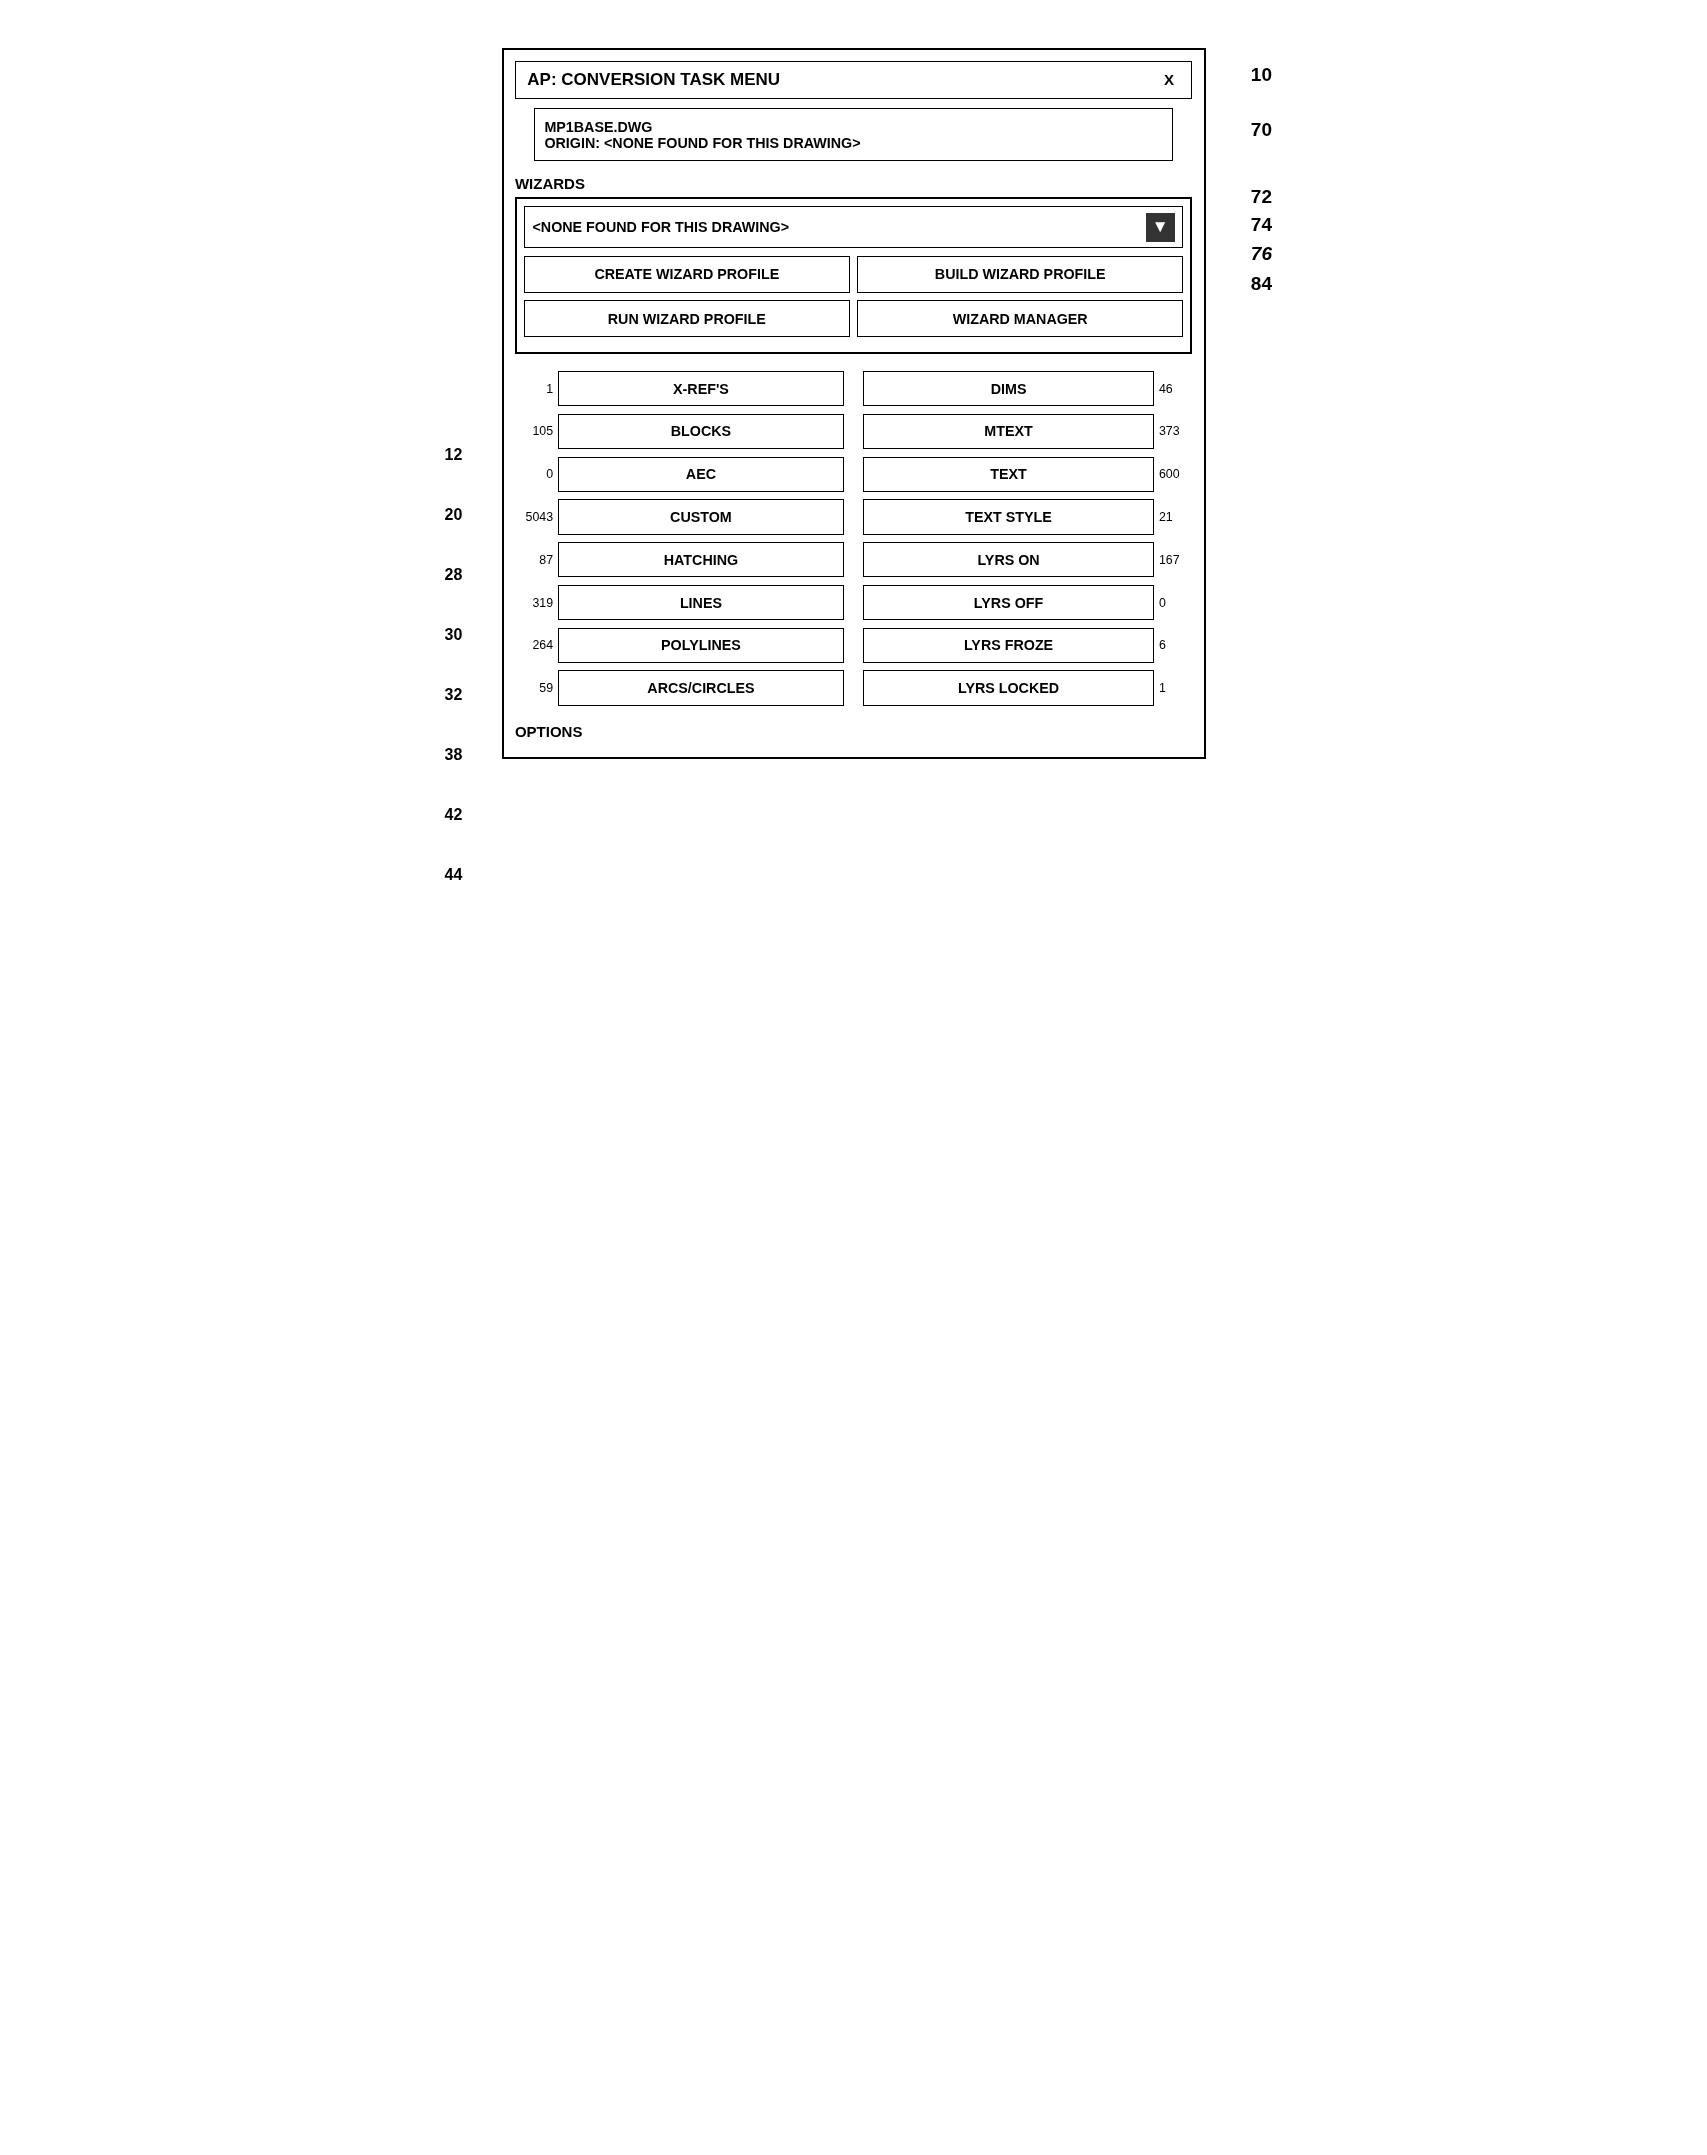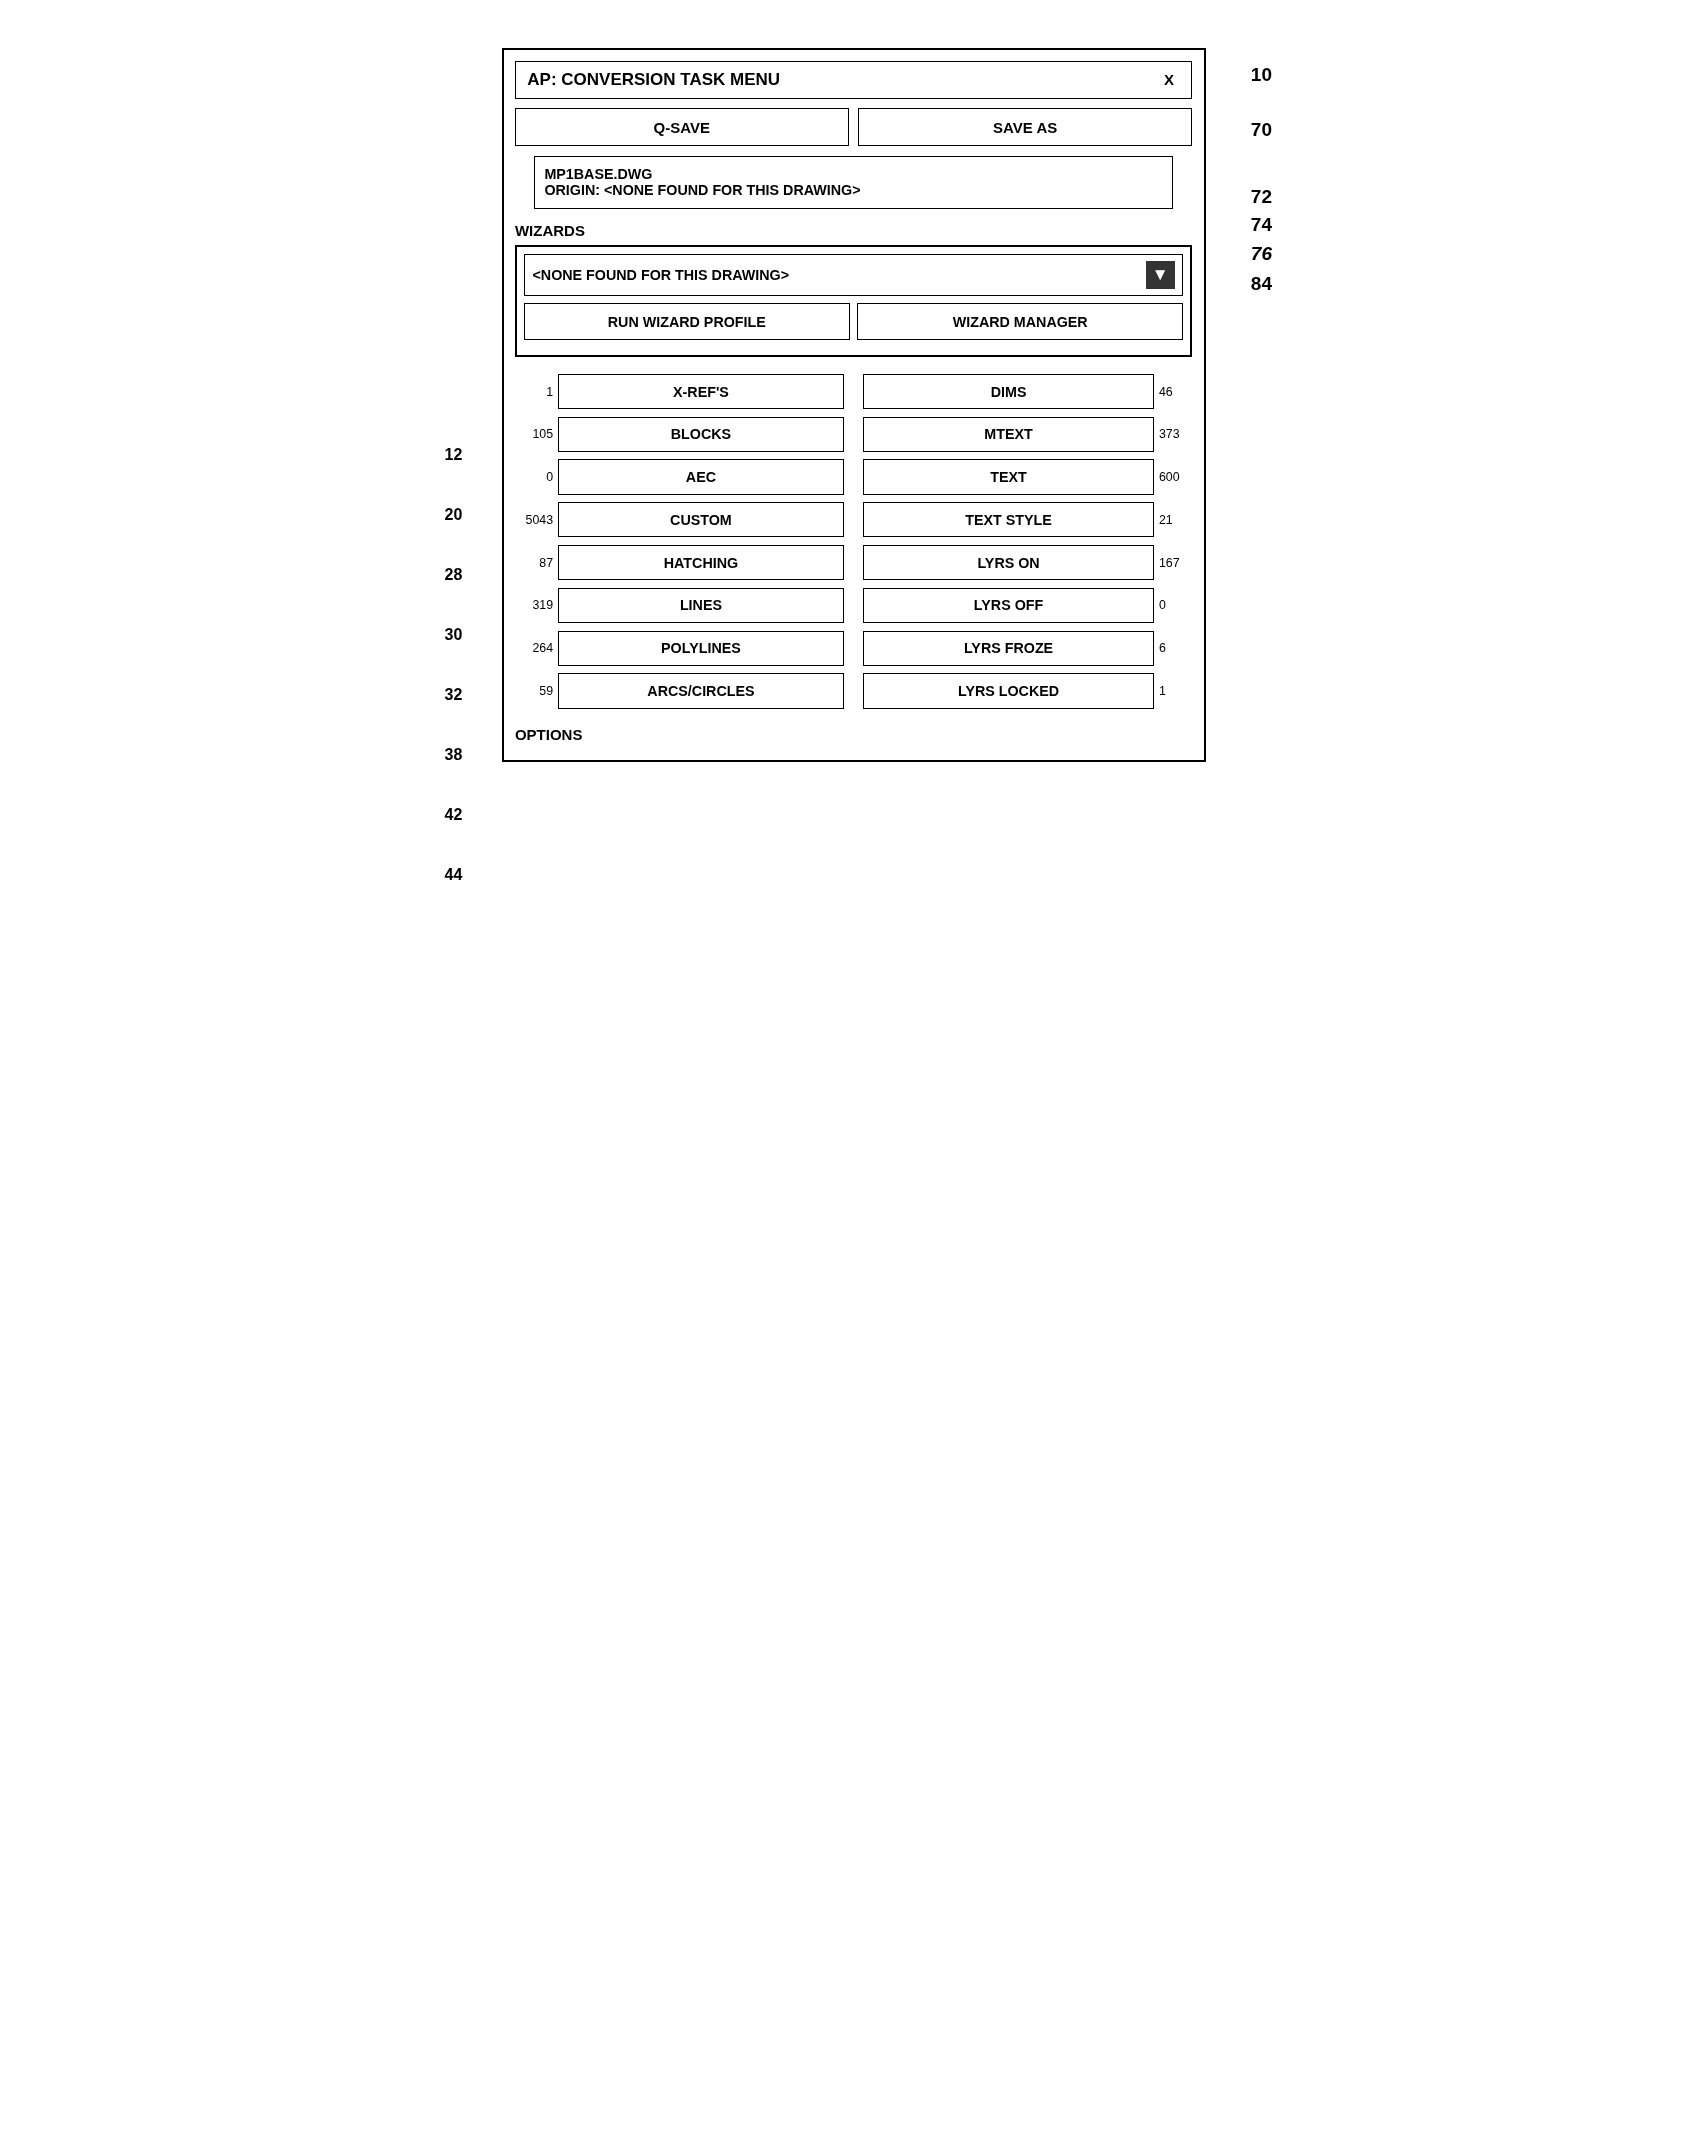--- a/index.html
+++ b/index.html
@@ -196,38 +196,38 @@
     <div style="margin-bottom: 9.5px;">84</div>
   </div>
 
   <div class="main-container">
 
     <div class="title-bar">
       <span class="title-bar-text">AP: CONVERSION TASK MENU</span>
       <span class="close-btn">X</span>
     </div>
 
-    <div class="top-buttons">
-      <button class="top-btn">Q-SAVE</button>
-      <button class="top-btn">SAVE AS</button>
-    </div>
 
     <div class="file-info">
       <div class="file-info-text">MP1BASE.DWG</div>
       <div class="file-info-text">ORIGIN: &lt;NONE FOUND FOR THIS DRAWING&gt;</div>
     </div>
 
     <div class="section-label">WIZARDS</div>
     <div class="wizards-box">
 
       <div class="dropdown-row">
         <span class="dropdown-text">&lt;NONE FOUND FOR THIS DRAWING&gt;</span>
         <span class="dropdown-arrow">▼</span>
       </div>
 
+      <div class="wizard-buttons">
+        <button class="wizard-btn">CREATE WIZARD PROFILE</button>
+        <button class="wizard-btn">BUILD WIZARD PROFILE</button>
+      </div>
 
       <div class="wizard-buttons">
         <button class="wizard-btn">RUN WIZARD PROFILE</button>
         <button class="wizard-btn">WIZARD MANAGER</button>
       </div>
     </div>
 
     <div class="items-grid">
 
       <div class="items-col">

